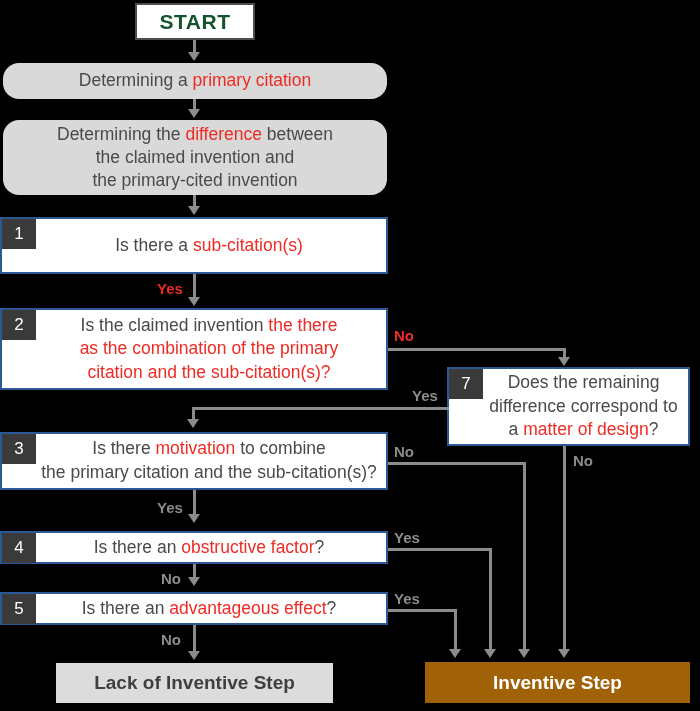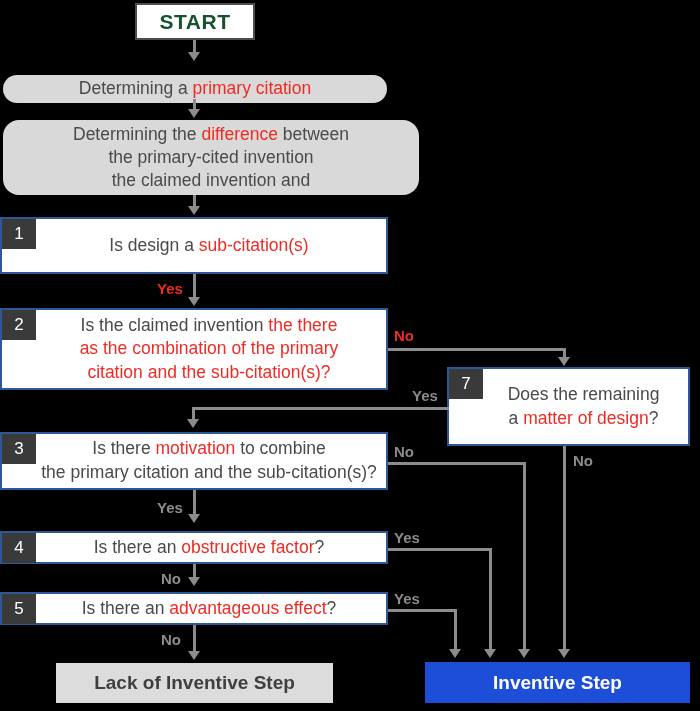--- a/index.html
+++ b/index.html
@@ -67,21 +67,21 @@
   .dec-text { width: 100%; }
   .red { color: #ee2b24; }
   
   .term-light {
     background: #dcdcdc;
     color: #3f3f3f;
     font-size: 19px;
     font-weight: bold;
   }
   .term-dark {
-    background: #1d4ed8;
+    background: #a16207;
     color: #ffffff;
     font-size: 19px;
     font-weight: bold;
   }
   
   .seg {
     position: absolute;
     background: #8c8c8c;
   }
   .vline { width: 3px; }
@@ -106,54 +106,55 @@
 </style>
 </head>
 <body>
 
 <div id="canvas">
 
   <div class="node start-box" style="left:135px; top:3px; width:120px; height:37px;">
     <span>START</span>
   </div>
 
-  <div class="node proc-box" style="left:3px; top:63px; width:384px; height:28px;margin-top:12px;">
+  <div class="node proc-box" style="left:3px; top:63px; width:384px; height:36px;">
     <div>
       <span>Determining a </span><span class="red">primary citation</span>
     </div>
   </div>
 
-  <div class="node proc-box" style="left:3px; top:120px; width:416px; height:75px;">
+  <div class="node proc-box" style="left:3px; top:120px; width:384px; height:75px;">
     <div>
       <div><span>Determining the </span><span class="red">difference</span><span> between</span></div>
+      <div>the claimed invention and</div>
       <div>the primary-cited invention</div>
-      <div>the claimed invention and</div>
     </div>
   </div>
 
   <div class="node dec-box" style="left:0px; top:217px; width:388px; height:57px;">
     <div class="badge">1</div>
     <div class="dec-text">
-      <div><span>Is design a </span><span class="red">sub-citation(s)</span></div>
+      <div><span>Is there a </span><span class="red">sub-citation(s)</span></div>
     </div>
   </div>
 
   <div class="node dec-box" style="left:0px; top:308px; width:388px; height:82px;">
     <div class="badge">2</div>
     <div class="dec-text">
       <div><span>Is the claimed invention </span><span class="red">the there</span></div>
       <div class="red">as the combination of the primary</div>
       <div class="red">citation and the sub-citation(s)?</div>
     </div>
   </div>
 
   <div class="node dec-box" style="left:447px; top:367px; width:243px; height:79px;">
     <div class="badge">7</div>
     <div class="dec-text">
       <div>Does the remaining</div>
+      <div>difference correspond to</div>
       <div><span>a </span><span class="red">matter of design</span><span>?</span></div>
     </div>
   </div>
 
   <div class="node dec-box" style="left:0px; top:432px; width:388px; height:58px;">
     <div class="badge">3</div>
     <div class="dec-text">
       <div><span>Is there </span><span class="red">motivation</span><span> to combine</span></div>
       <div>the primary citation and the sub-citation(s)?</div>
     </div>

